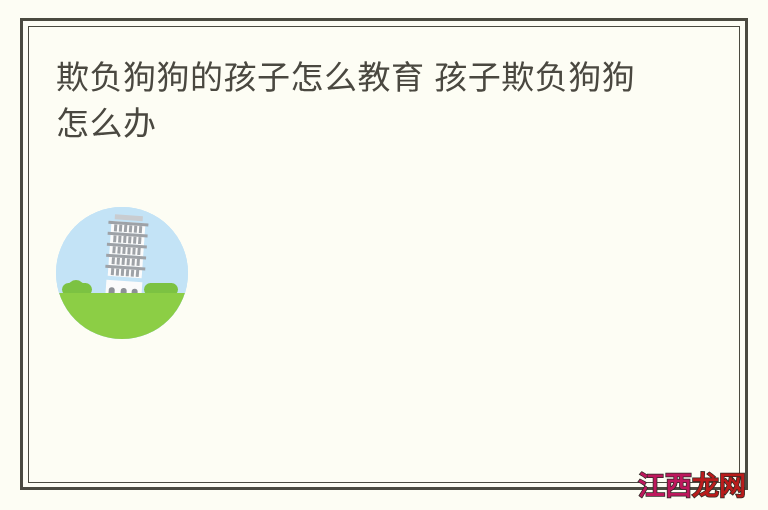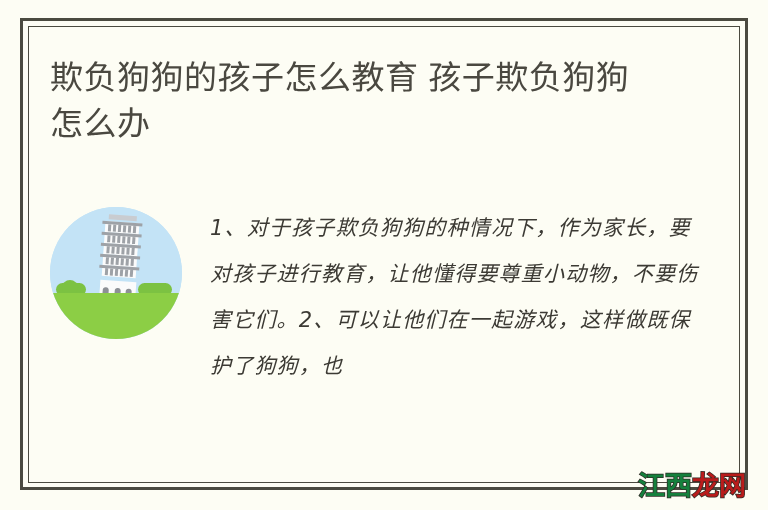--- a/index.html
+++ b/index.html
@@ -39,21 +39,21 @@
     top: 26px;
     width: 712px;
     height: 457px;
     border: 1px solid #4b4a40;
     box-sizing: border-box;
   }
 
   
   .content {
     position: absolute;
-    left: 50px;
+    left: 56px;
     top: 55px;
     width: 672px;
     height: 410px;
   }
 
   .title {
     margin: 0;
     padding: 0;
     width: 600px;
     font-size: 33px;
@@ -221,21 +221,21 @@
     right: 22px;
     bottom: 10px;
     font-size: 27px;
     font-weight: 700;
     letter-spacing: 0px;
     line-height: 1;
     white-space: nowrap;
     font-family: "Liberation Sans", "DejaVu Sans", sans-serif;
   }
   .watermark .wm-a {
-    color: #15803d;
+    color: #be185d;
     -webkit-text-stroke: 1.5px #2e2b25;
     paint-order: stroke fill;
   }
   .watermark .wm-b {
     color: #b91c1c;
     -webkit-text-stroke: 1.5px #2e2b25;
     paint-order: stroke fill;
   }
 </style>
 </head>
@@ -336,18 +336,17 @@
               <i></i>
               <i></i>
               <i></i>
               <i></i>
             </div>
         </div>
 
         <div class="grass"></div>
       </div>
 
-      <p class="para">1、对于孩子欺负狗狗的种情况下，作为家长，要对孩子进行教育，让他懂得要尊重小动物，不要伤害它们。2、可以让他们在一起游戏，这样做既保护了狗狗，也</p>
     </div>
   </div>
 
   <div class="watermark"><span class="wm-a">江西</span><span class="wm-b">龙网</span></div>
 </div>
 
 </body></html>

